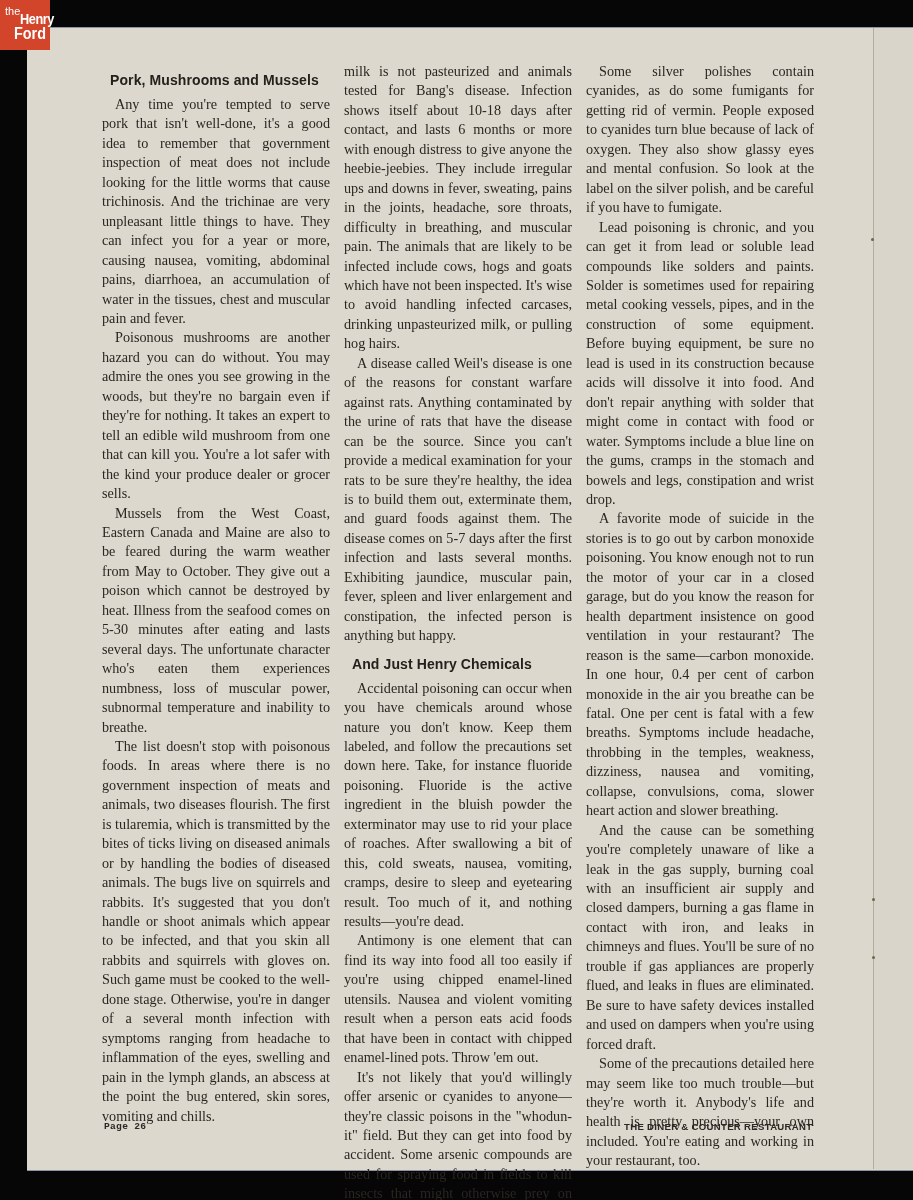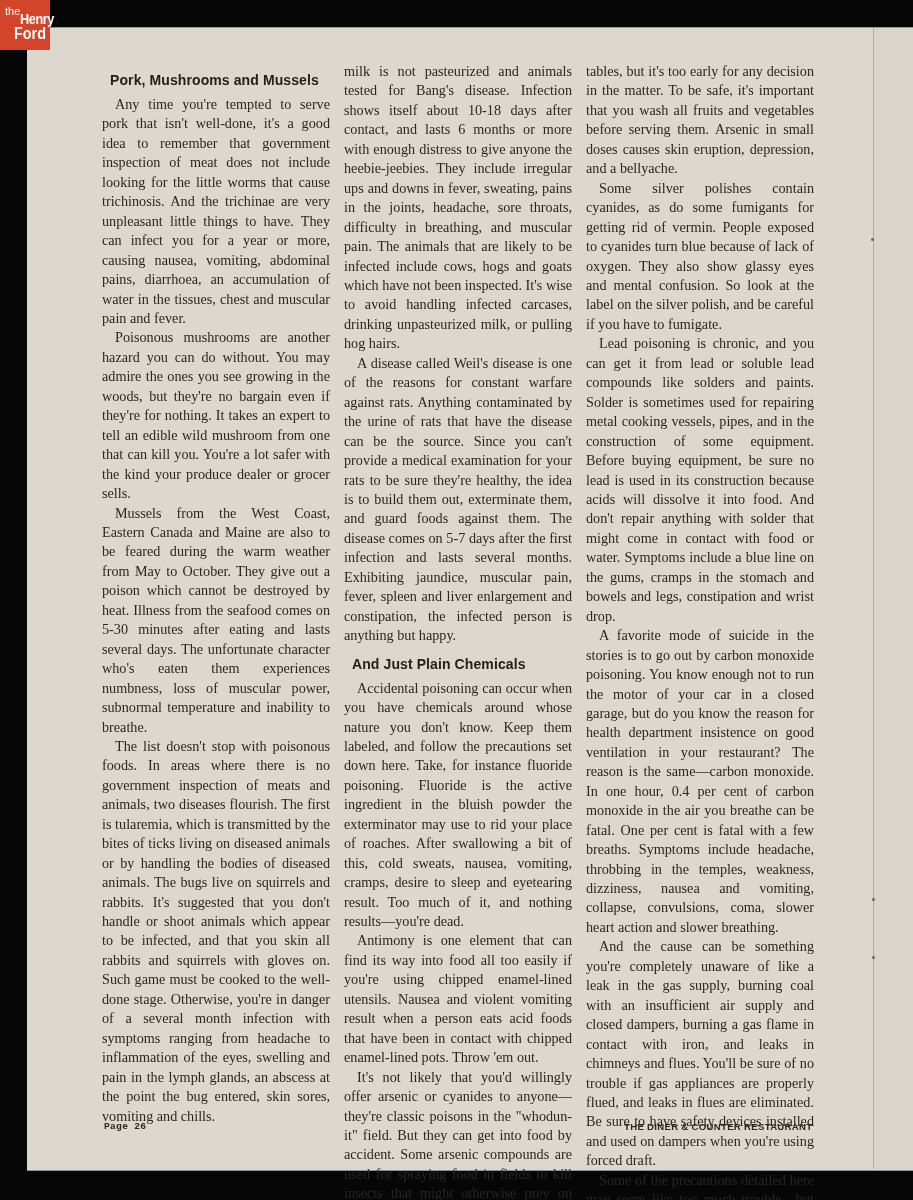--- a/index.html
+++ b/index.html
@@ -92,27 +92,26 @@
 <div class="col col1">
     <h2>Pork, Mushrooms and Mussels</h2>
     <p>Any time you're tempted to serve pork that isn't well-done, it's a good idea to remember that government inspection of meat does not include looking for the little worms that cause trichinosis. And the trichinae are very unpleasant little things to have. They can infect you for a year or more, causing nausea, vomiting, abdominal pains, diarrhoea, an accumulation of water in the tissues, chest and muscular pain and fever.</p>
     <p>Poisonous mushrooms are another hazard you can do without. You may admire the ones you see growing in the woods, but they're no bargain even if they're for nothing. It takes an expert to tell an edible wild mushroom from one that can kill you. You're a lot safer with the kind your produce dealer or grocer sells.</p>
     <p>Mussels from the West Coast, Eastern Canada and Maine are also to be feared during the warm weather from May to October. They give out a poison which cannot be destroyed by heat. Illness from the seafood comes on 5-30 minutes after eating and lasts several days. The unfortunate character who's eaten them experiences numbness, loss of muscular power, subnormal temperature and inability to breathe.</p>
     <p>The list doesn't stop with poisonous foods. In areas where there is no government inspection of meats and animals, two diseases flourish. The first is tularemia, which is transmitted by the bites of ticks living on diseased animals or by handling the bodies of diseased animals. The bugs live on squirrels and rabbits. It's suggested that you don't handle or shoot animals which appear to be infected, and that you skin all rabbits and squirrels with gloves on. Such game must be cooked to the well-done stage. Otherwise, you're in danger of a several month infection with symptoms ranging from headache to inflammation of the eyes, swelling and pain in the lymph glands, an abscess at the point the bug entered, skin sores, vomiting and chills.</p>
   </div>
 <div class="col col2">
     <p class="cont">milk is not pasteurized and animals tested for Bang's disease. Infection shows itself about 10-18 days after contact, and lasts 6 months or more with enough distress to give anyone the heebie-jeebies. They include irregular ups and downs in fever, sweating, pains in the joints, headache, sore throats, difficulty in breathing, and muscular pain. The animals that are likely to be infected include cows, hogs and goats which have not been inspected. It's wise to avoid handling infected carcases, drinking unpasteurized milk, or pulling hog hairs.</p>
     <p>A disease called Weil's disease is one of the reasons for constant warfare against rats. Anything contaminated by the urine of rats that have the disease can be the source. Since you can't provide a medical examination for your rats to be sure they're healthy, the idea is to build them out, exterminate them, and guard foods against them. The disease comes on 5-7 days after the first infection and lasts several months. Exhibiting jaundice, muscular pain, fever, spleen and liver enlargement and constipation, the infected person is anything but happy.</p>
-    <h2>And Just Plain Chemicals</h2>
+    <h2>And Just Henry Chemicals</h2>
     <p>Accidental poisoning can occur when you have chemicals around whose nature you don't know. Keep them labeled, and follow the precautions set down here. Take, for instance fluoride poisoning. Fluoride is the active ingredient in the bluish powder the exterminator may use to rid your place of roaches. After swallowing a bit of this, cold sweats, nausea, vomiting, cramps, desire to sleep and eyetearing result. Too much of it, and nothing results—you're dead.</p>
     <p>Antimony is one element that can find its way into food all too easily if you're using chipped enamel-lined utensils. Nausea and violent vomiting result when a person eats acid foods that have been in contact with chipped enamel-lined pots. Throw 'em out.</p>
     <p>It's not likely that you'd willingly offer arsenic or cyanides to anyone—they're classic poisons in the "whodun-it" field. But they can get into food by accident. Some arsenic compounds are used for spraying food in fields to kill insects that might otherwise prey on crops. Last January a very extensive investigation was opened by the Food and Drug Administration into the whole question of spray residues on fruits and vege-</p>
   </div>
 <div class="col col3">
-    <p class="cont">tables, but it's too early for any decision in the matter. To be safe, it's important that you wash all fruits and vegetables before serving them. Arsenic in small doses causes skin eruption, depression, and a bellyache.</p>
     <p>Some silver polishes contain cyanides, as do some fumigants for getting rid of vermin. People exposed to cyanides turn blue because of lack of oxygen. They also show glassy eyes and mental confusion. So look at the label on the silver polish, and be careful if you have to fumigate.</p>
     <p>Lead poisoning is chronic, and you can get it from lead or soluble lead compounds like solders and paints. Solder is sometimes used for repairing metal cooking vessels, pipes, and in the construction of some equipment. Before buying equipment, be sure no lead is used in its construction because acids will dissolve it into food. And don't repair anything with solder that might come in contact with food or water. Symptoms include a blue line on the gums, cramps in the stomach and bowels and legs, constipation and wrist drop.</p>
     <p>A favorite mode of suicide in the stories is to go out by carbon monoxide poisoning. You know enough not to run the motor of your car in a closed garage, but do you know the reason for health department insistence on good ventilation in your restaurant? The reason is the same—carbon monoxide. In one hour, 0.4 per cent of carbon monoxide in the air you breathe can be fatal. One per cent is fatal with a few breaths. Symptoms include headache, throbbing in the temples, weakness, dizziness, nausea and vomiting, collapse, convulsions, coma, slower heart action and slower breathing.</p>
     <p>And the cause can be something you're completely unaware of like a leak in the gas supply, burning coal with an insufficient air supply and closed dampers, burning a gas flame in contact with iron, and leaks in chimneys and flues. You'll be sure of no trouble if gas appliances are properly flued, and leaks in flues are eliminated. Be sure to have safety devices installed and used on dampers when you're using forced draft.</p>
     <p>Some of the precautions detailed here may seem like too much trouble—but they're worth it. Anybody's life and health is pretty precious—your own included. You're eating and working in your restaurant, too.</p>
   </div>
 
 <div class="footer footer-left">Page 26</div>
 <div class="footer footer-right">THE DINER &amp; COUNTER RESTAURANT</div>
 

